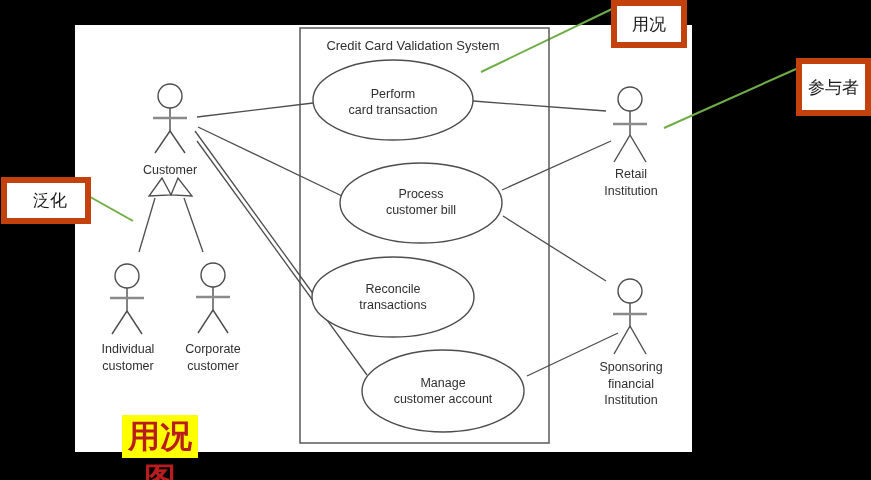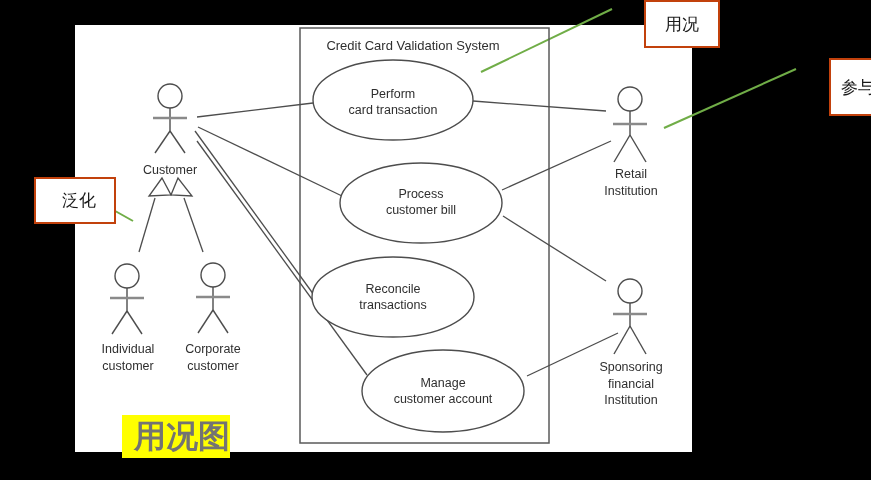--- a/index.html
+++ b/index.html
@@ -18,47 +18,45 @@
     font-family: "Liberation Sans", sans-serif;
     font-size: 12.5px;
     fill: #2f2f2f;
   }
   .uml-title { font-size: 13px; }
 
   
   .callout {
     position: absolute;
     background: #ffffff;
-    border: 2px solid #c2410c;
+    border: 6px solid #c2410c;
     color: #1a1a1a;
     font-size: 17px;
     display: flex;
     align-items: center;
     justify-content: center;
     box-sizing: border-box;
     font-family: "Liberation Sans", sans-serif;
-    margin-left: 33px;
   }
   .callout-usecase   { left: 611px; top: 0px;   width: 76px; height: 48px; }
   .callout-actor     { left: 796px; top: 58px;  width: 75px; height: 58px; }
-  .callout-general   { left: 1px;   top: 177px; width: 82px; height: 47px; padding-left: 8px; }
+  .callout-general   { left: 1px;   top: 177px; width: 90px; height: 47px; padding-left: 8px; }
 
   .caption {
     position: absolute;
     left: 122px; top: 415px;
-    width: 96px; height: 43px;
+    width: 76px; height: 43px;
     background: #ffff00;
-    color: #737373;
+    color: #b91c1c;
     font-size: 32px;
     font-weight: bold;
     line-height: 43px;
     text-align: center;
     letter-spacing: 0px;
     font-family: "Liberation Sans", sans-serif;
-    padding-left: 12px;
   }
 </style>
 </head>
 <body>
 
 <div class="stage">
 
   <svg class="scene" width="871" height="480" viewBox="0 0 871 480">
 
     <rect x="75" y="25" width="617" height="427" fill="#ffffff"></rect>

